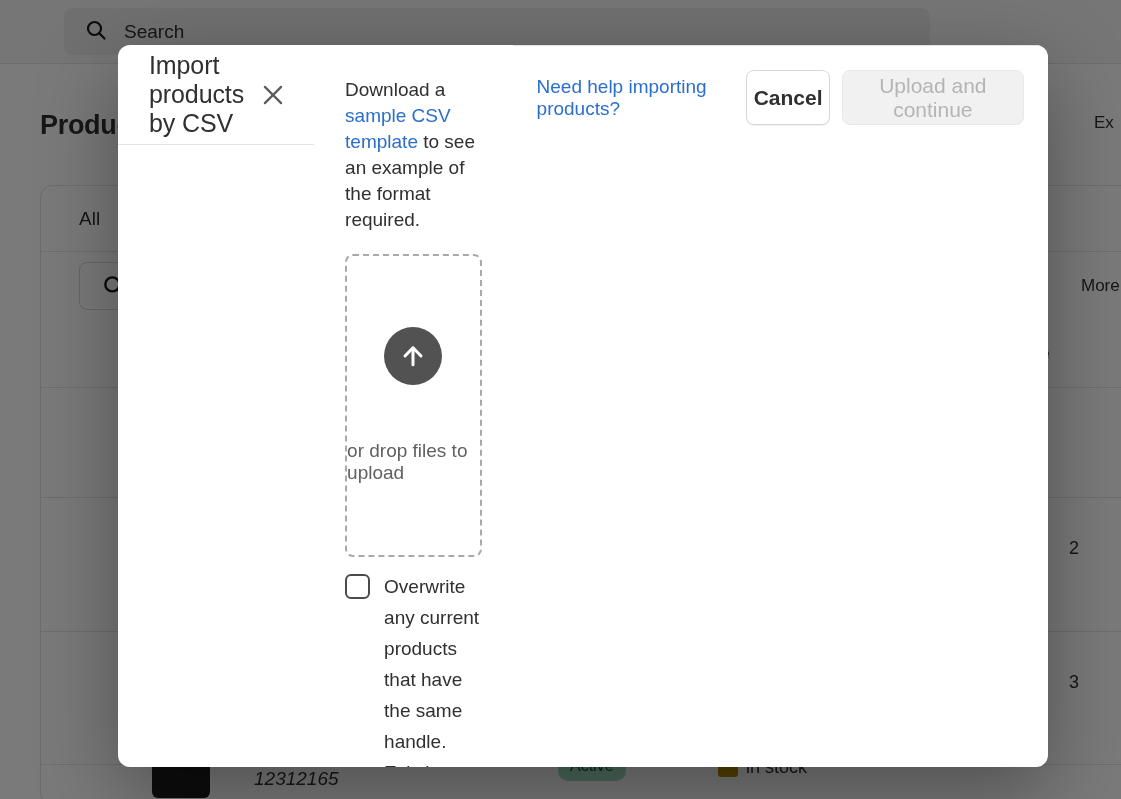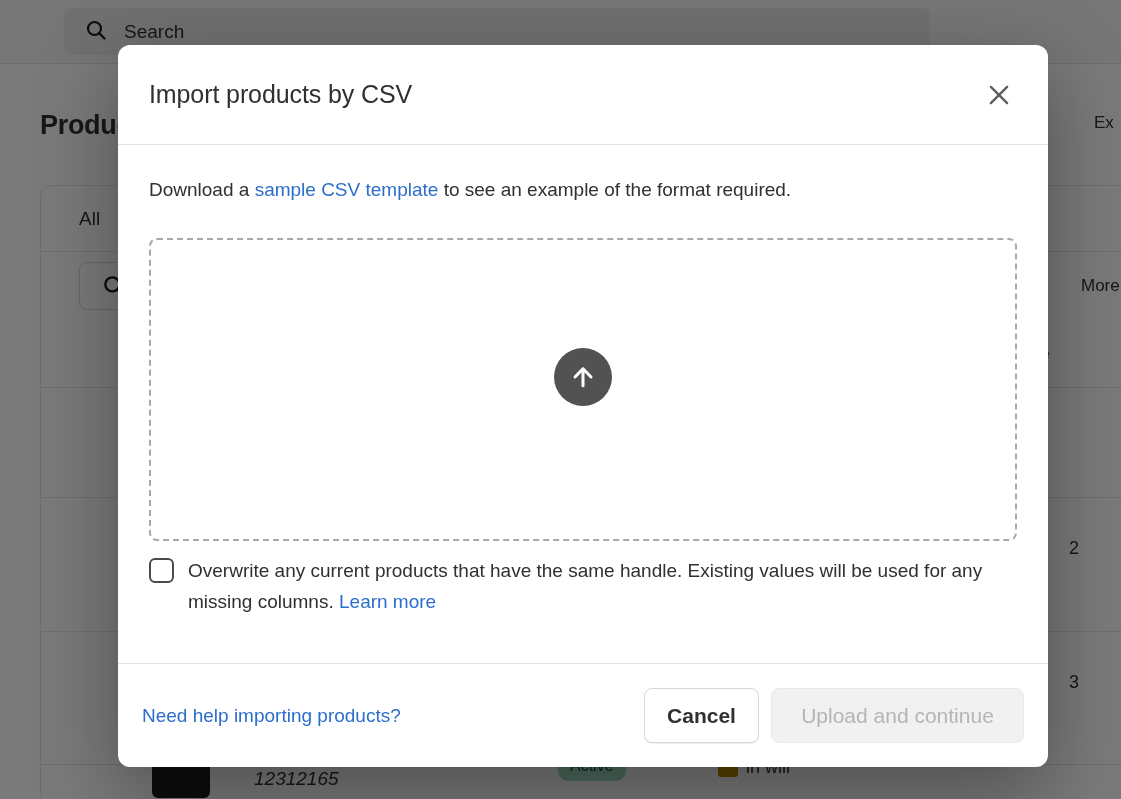--- a/index.html
+++ b/index.html
@@ -105,21 +105,21 @@
     position: absolute; inset: 0;
     background: rgba(0, 0, 0, 0.52);
   }
 
   
   #modal {
     position: absolute;
     left: 118px; top: 45px; width: 930px; height: 722px;
     background: #ffffff; border-radius: 12px;
     box-shadow: 0 26px 80px rgba(0,0,0,0.35);
-    display: flex; flex-direction: column;
+    display: flex; flex-direction: row;
     overflow: hidden;
   }
   .modal-header {
     height: 100px; flex: 0 0 100px;
     border-bottom: 1px solid #e3e3e3;
     display: flex; align-items: center;
     padding: 0 28px 0 31px;
   }
   .modal-title {
     font-size: 25px; color: #303030; font-weight: normal;
@@ -129,21 +129,21 @@
     margin-left: auto; width: 42px; height: 42px;
     display: flex; align-items: center; justify-content: center;
     border-radius: 8px; cursor: pointer; background: transparent; border: none;
   }
   .close-btn svg { display: block; }
 
   .modal-body {
     flex: 1 1 auto; padding: 32px 31px 0 31px;
   }
   .intro-line {
-    font-size: 19px; color: #303030; line-height: 26px; margin-bottom: 35px;
+    font-size: 19px; color: #303030; line-height: 26px; margin-bottom: 21px;
   }
   .link { color: #2c6ecb; text-decoration: none; cursor: pointer; }
 
   .dropzone {
     height: 303px;
     border: 2px dashed #a9a9a9; border-radius: 8px;
     display: flex; flex-direction: column; align-items: center;
     justify-content: center; gap: 0;
     cursor: pointer;
   }
@@ -252,21 +252,21 @@
     </div>
     <div class="bg-row" style="top:579px;height:133px;">
       
     </div>
   </div>
 
   <div class="bg-thumb"></div>
   <div class="bg-sku">12312165</div>
   <div class="bg-badge-active">Active</div>
   <div class="bg-stock-sq"></div>
-  <div class="bg-stock-txt">in will</div>
+  <div class="bg-stock-txt">in stock</div>
 </div>
 
 <div id="scrim"></div>
 
 <div id="modal">
 
   <div class="modal-header">
     <h1 class="modal-title">Import products by CSV</h1>
     <button class="close-btn">
       <svg width="26" height="26" viewBox="0 0 24 24" fill="none" stroke="#5c5c5c" stroke-width="2.1" stroke-linecap="round">
@@ -282,20 +282,21 @@
       <span>Download a </span><a class="link">sample CSV template</a><span> to see an example of the format required.</span>
     </p>
 
     <div class="dropzone">
       <div class="upload-circle">
         <svg width="30" height="30" viewBox="0 0 24 24" fill="none" stroke="#ffffff" stroke-width="2.4" stroke-linecap="round" stroke-linejoin="round">
           <line x1="12" y1="19" x2="12" y2="5.6"></line>
           <polyline points="5.6,12 12,5.4 18.4,12"></polyline>
         </svg>
       </div>
+      <div class="drop-hint">or drop files to upload</div>
     </div>
 
     <div class="overwrite-row">
       <div class="checkbox"></div>
       <div class="overwrite-text"><span>Overwrite any current products that have the same handle. Existing values will be used for any missing columns. </span><a class="link">Learn more</a></div>
     </div>
   </div>
 
   <div class="modal-footer">
     <a class="help-link">Need help importing products?</a>

